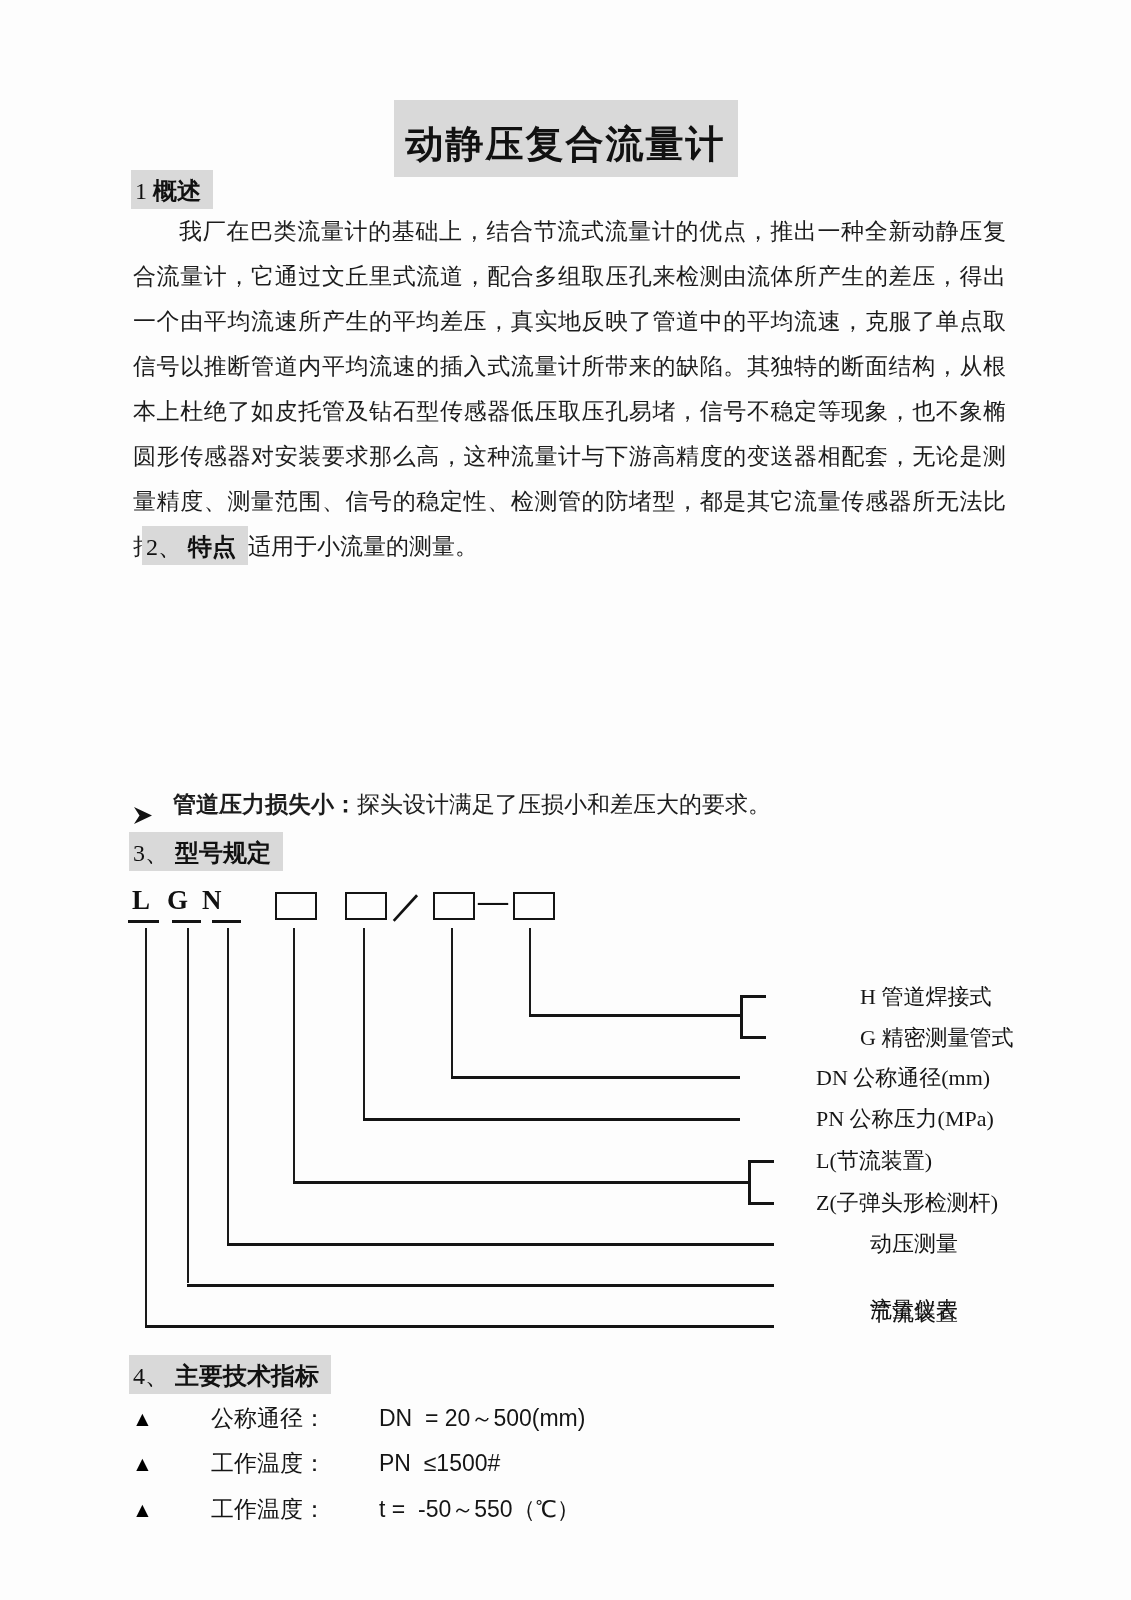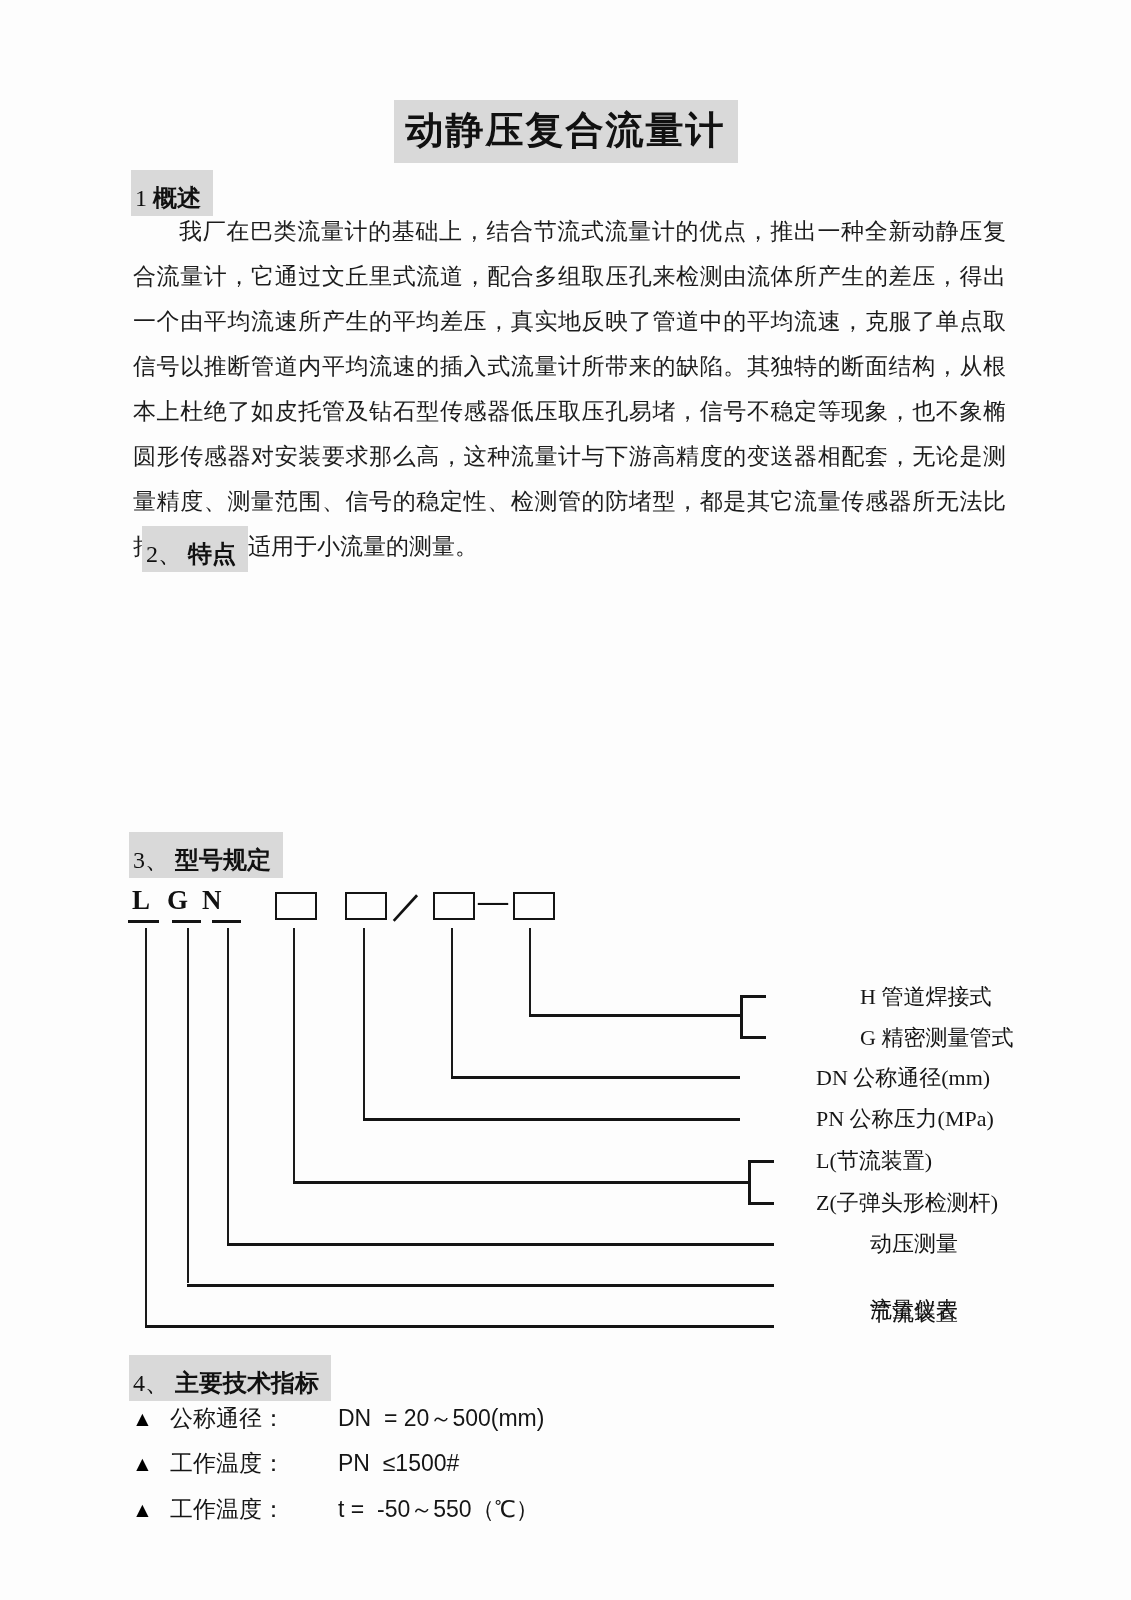--- a/index.html
+++ b/index.html
@@ -9,23 +9,23 @@
     margin:0 auto;
     background:#fdfdfd;
     font-family:"Liberation Serif","DejaVu Serif",serif;
     color:#111;
     overflow:hidden;
   }
   .abs{position:absolute;}
   .hl{background:#d9d9d9;}
   
   .title-wrap{left:0;top:100px;width:100%;text-align:center;}
-  .doc-title{display:inline-block;font-size:38px;font-weight:bold;letter-spacing:2px;padding:5px 12px 7px 12px;}
+  .doc-title{display:inline-block;font-size:38px;font-weight:bold;letter-spacing:2px;padding:19px 12px 7px 12px;}
   
-  .sec-h{font-size:24px;line-height:30px;padding:13px 12px 3px 4px;white-space:nowrap;}
+  .sec-h{font-size:24px;line-height:30px;padding:6px 12px 3px 4px;white-space:nowrap;}
   .sec-h .num{font-weight:normal;}
   .sec-h .txt{font-weight:bold;}
   
   .body-text{font-size:23px;line-height:45px;text-align:justify;color:#1c1c1c;}
   .indent{text-indent:2em;}
   .feature{padding-left:40px;position:relative;}
   .feature .lead{font-weight:bold;}
   .arrow-bullet{position:absolute;left:0;top:13px;}
   
   .code-letter{font-size:27px;font-weight:bold;font-family:"Liberation Serif",serif;}
@@ -34,21 +34,21 @@
   .sep{font-size:30px;font-weight:bold;}
   
   .vline{width:2px;background:#1a1a1a;}
   .hline{height:3px;background:#141414;}
   .bvline{width:3px;background:#141414;}
   .stub{height:2.5px;background:#141414;}
   .d-label{font-size:22px;white-space:nowrap;transform:translateY(-50%);color:#151515;}
   
   .spec-row{display:flex;align-items:baseline;font-size:23px;color:#151515;}
   .spec-row .tri{width:38px;font-size:21px;color:#000;}
-  .spec-row .sname{width:138px;}
+  .spec-row .sname{width:138px;margin-left:41px;}
   .spec-row .sval{white-space:pre;margin-left:30px;font-family:Liberation Sans, sans-serif;}
 </style>
 </head>
 <body>
 
 <div class="page">
 
   <div class="abs title-wrap">
     <span class="doc-title hl">动静压复合流量计</span>
   </div>
@@ -58,20 +58,28 @@
     <span class="txt">概述</span>
   </div>
   <div class="abs body-text indent" style="left:133px;top:209px;width:873px;">我厂在巴类流量计的基础上，结合节流式流量计的优点，推出一种全新动静压复合流量计，它通过文丘里式流道，配合多组取压孔来检测由流体所产生的差压，得出一个由平均流速所产生的平均差压，真实地反映了管道中的平均流速，克服了单点取信号以推断管道内平均流速的插入式流量计所带来的缺陷。其独特的断面结构，从根本上杜绝了如皮托管及钻石型传感器低压取压孔易堵，信号不稳定等现象，也不象椭圆形传感器对安装要求那么高，这种流量计与下游高精度的变送器相配套，无论是测量精度、测量范围、信号的稳定性、检测管的防堵型，都是其它流量传感器所无法比拟的，尤其适用于小流量的测量。</div>
 
   <div class="abs sec-h hl" style="left:142px;top:526px;">
     <span class="num">2、</span>
     <span class="txt">特点</span>
   </div>
 
 
+  <div class="abs body-text feature" style="left:133px;top:782px;width:872px;">
+    <span class="arrow-bullet">
+      <svg width="21" height="19" viewBox="0 0 21 19">
+          <path d="M1 1 L19 9.5 L1 18 L6.5 9.5 Z" fill="#131313"></path>
+        </svg>
+    </span>
+    <span class="lead">管道压力损失小：</span><span>探头设计满足了压损小和差压大的要求。</span>
+  </div>
 
   <div class="abs sec-h hl" style="left:129px;top:832px;">
     <span class="num">3、</span>
     <span class="txt">型号规定</span>
   </div>
 
   <div>
     <span class="abs code-letter" style="left:132px;top:885px;">L</span>
     <span class="abs code-letter" style="left:167px;top:885px;">G</span>
     <span class="abs code-letter" style="left:202px;top:885px;">N</span>

